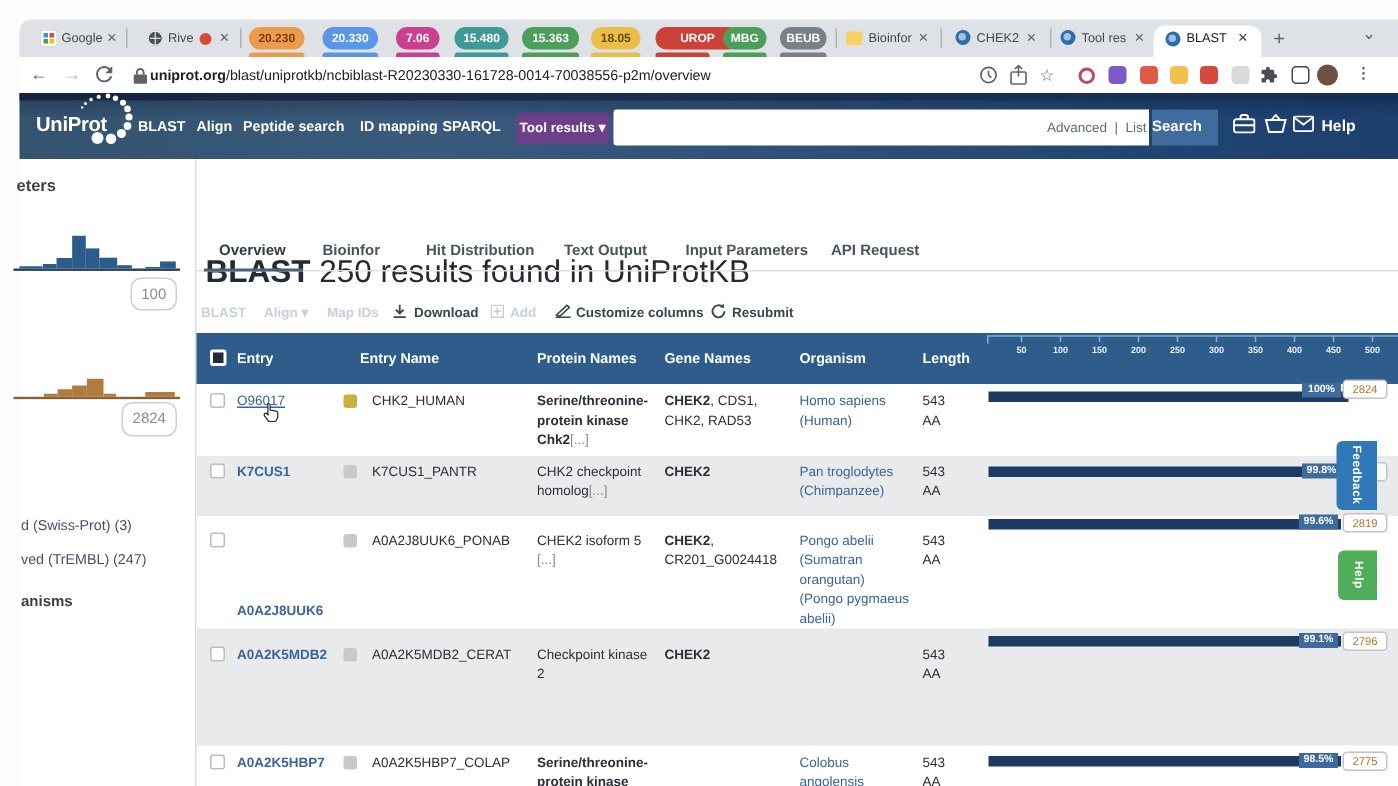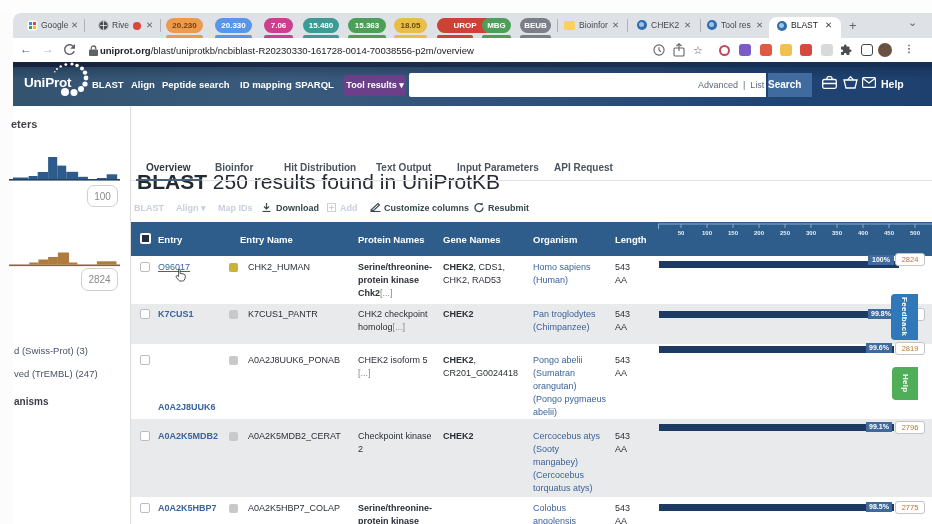--- a/index.html
+++ b/index.html
@@ -343,21 +343,20 @@
 <div class="bar" style="top:346px;"></div>
 <div class="pct" style="left:866px;top:343px;">99.6%</div>
 <div class="nbox" style="top:342px;">2819</div>
 
 <div class="cb" style="left:140px;top:431px;"></div>
 <div class="cell lnk" style="left:158px;top:430px;font-weight:bold;">A0A2K5MDB2</div>
 <div class="star" style="left:229px;top:432px;background:#c9c9c9;"></div>
 <div class="cell" style="left:248px;top:430px;">A0A2K5MDB2_CERAT</div>
 <div class="cell" style="left:358px;top:430px;">Checkpoint kinase<br>2</div>
 <div class="cell" style="left:443px;top:430px;"><b>CHEK2</b></div>
-<div class="cell lnk" style="left:533px;top:430px;">Cercocebus atys<br>(Sooty<br>mangabey)<br>(Cercocebus<br>torquatus atys)</div>
 <div class="cell" style="left:615px;top:430px;">543<br>AA</div>
 <div class="bar" style="top:424px;"></div>
 <div class="pct" style="left:866px;top:422px;">99.1%</div>
 <div class="nbox" style="top:421px;">2796</div>
 
 <div class="cb" style="left:140px;top:503px;"></div>
 <div class="cell lnk" style="left:158px;top:502px;font-weight:bold;">A0A2K5HBP7</div>
 <div class="star" style="left:229px;top:504px;background:#c9c9c9;"></div>
 <div class="cell" style="left:248px;top:502px;">A0A2K5HBP7_COLAP</div>
 <div class="cell" style="left:358px;top:502px;"><b>Serine/threonine-<br>protein kinase</b></div>

